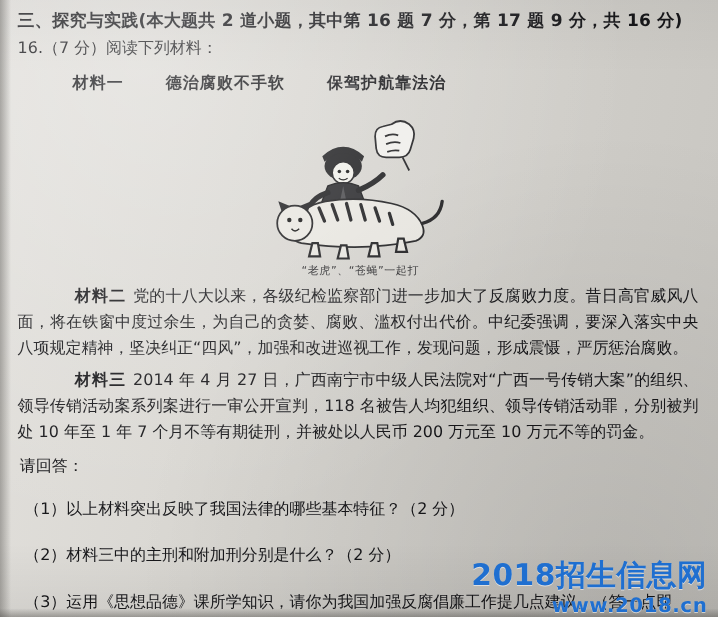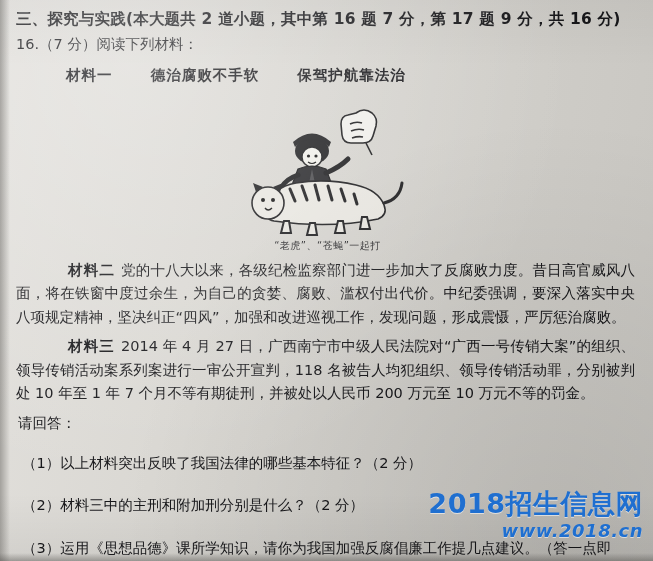--- a/index.html
+++ b/index.html
@@ -128,21 +128,21 @@
     line-height: 1.5;
   }
   .sub-q.last {
     margin-top: 22px;
   }
 
   
   .watermark {
     position: absolute;
     right: 10px;
-    bottom: 20px;
+    bottom: 0;
     z-index: 8;
     text-align: right;
     pointer-events: none;
   }
   .wm-main {
     font-family: "DejaVu Sans", sans-serif;
     font-size: 27px;
     font-weight: bold;
     color: #1f6fd0;
     letter-spacing: 0.5px;
@@ -150,21 +150,20 @@
     line-height: 1.05;
   }
   .wm-sub {
     font-family: "DejaVu Sans", sans-serif;
     font-size: 18px;
     font-weight: bold;
     color: #1f6fd0;
     letter-spacing: 0.5px;
     margin-top: 2px;
     text-shadow: 0 1px 0 rgba(255,255,255,0.55);
-    font-style: italic;
   }
 </style>
 </head>
 <body>
 
 <div class="page">
   <div class="edge-left"></div>
   <div class="edge-bottom"></div>
 
   <div class="content">

